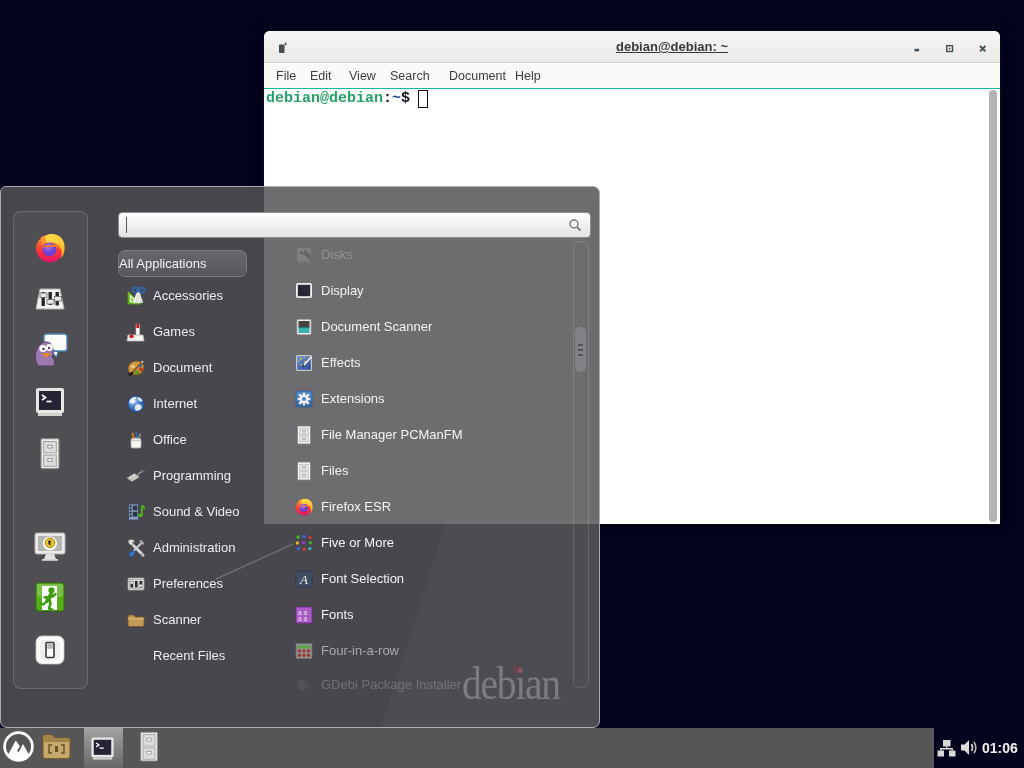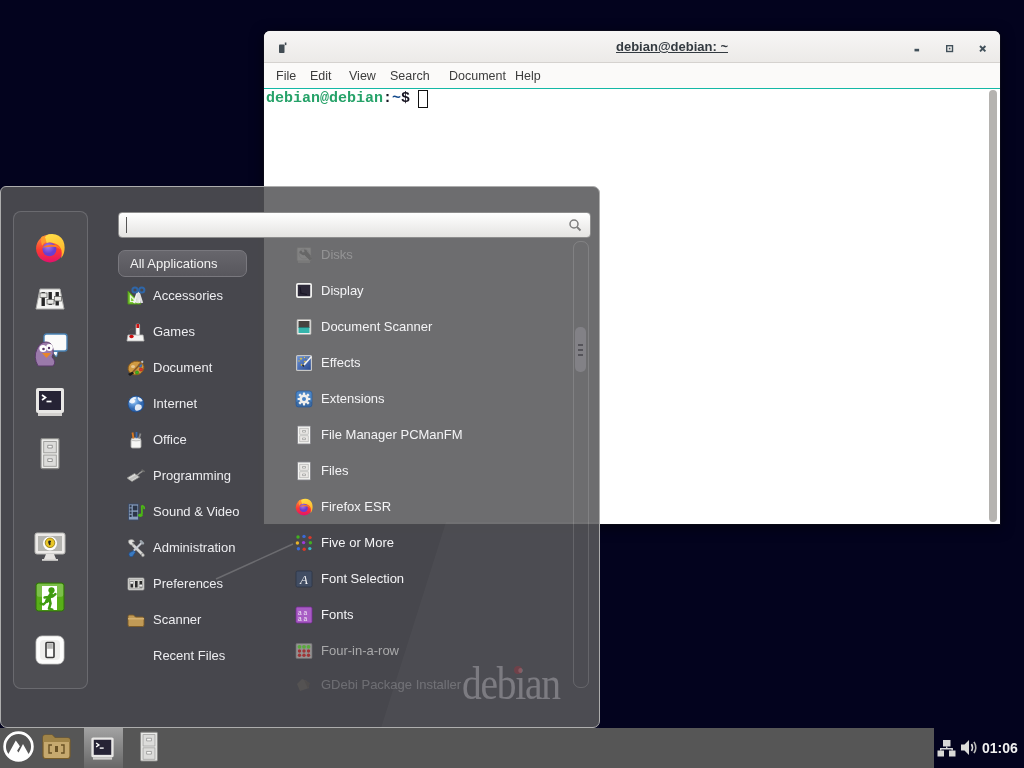--- a/index.html
+++ b/index.html
@@ -29,21 +29,21 @@
     border:1px solid #adadad;
     border-radius:6px 7px 7px 7px;
 }
   #sidebar{position:absolute;left:12px;top:24px;width:73px;height:476px;
     border:1px solid rgba(255,255,255,0.16);border-radius:8px;
     background:rgba(255,255,255,0.04);}
   #searchbox{position:absolute;left:117px;top:25px;width:471px;height:24px;
     background:linear-gradient(#ffffff,#e4e3e1);border:1px solid #8d8d8d;border-radius:4px;}
   #allapps{position:absolute;left:117px;top:63px;width:129px;height:27px;box-sizing:border-box;
     background:linear-gradient(#67666c,#58575d);border:1px solid #79787e;border-radius:7px;
-    font-size:13px;color:#f2f2f2;line-height:25px;padding-left:11px;}
+    font-size:13px;color:#f2f2f2;line-height:25px;}
   .cat{position:absolute;left:152px;font-size:13px;color:#ededf0;line-height:20px;}
   .app{position:absolute;left:320px;font-size:13px;color:#f4f4f6;line-height:20px;}
   .ci{position:absolute;left:125px;width:20px;height:20px;}
   .ai{position:absolute;left:293px;width:20px;height:20px;}
   #mscrolltrack{position:absolute;left:572px;top:54px;width:14px;height:445px;
     border:1px solid rgba(255,255,255,0.14);border-radius:7px;}
   #mscrollthumb{position:absolute;left:574px;top:140px;width:11px;height:45px;
     background:#828186;border-radius:5px;}
   #watermark{position:absolute;left:461px;top:469px;width:160px;
     font-family:"Liberation Serif",serif;font-size:47px;font-weight:500;

